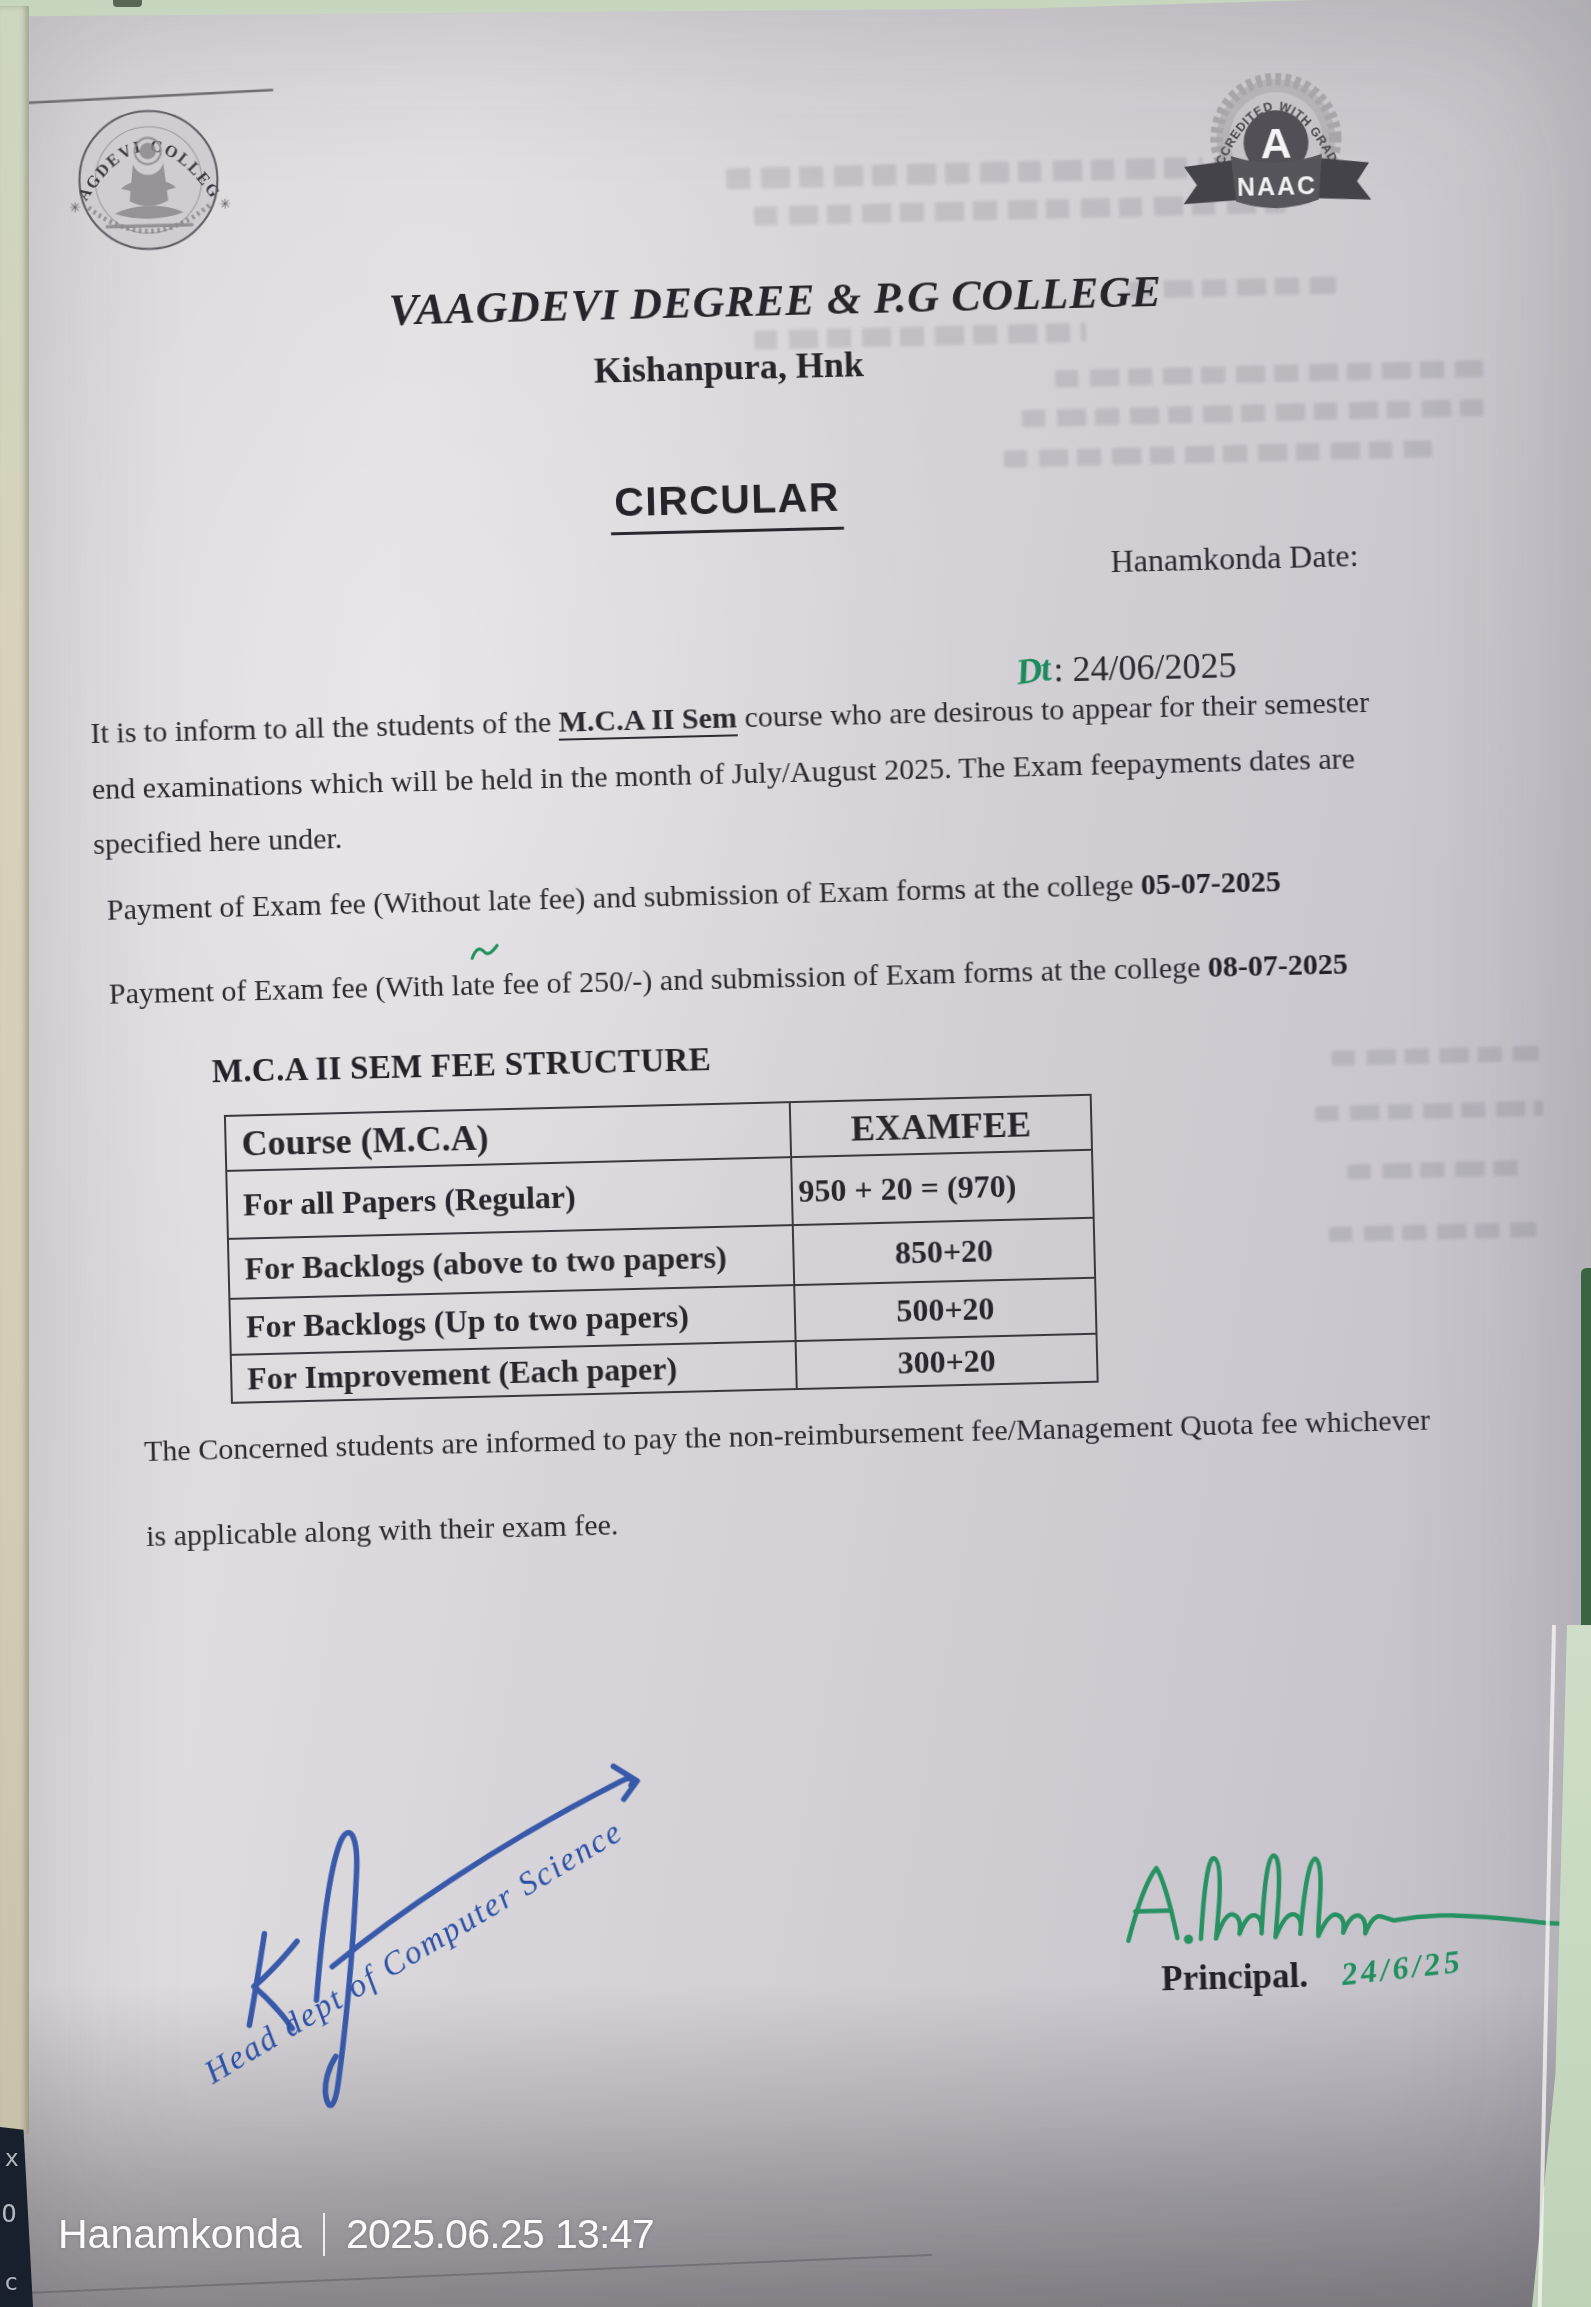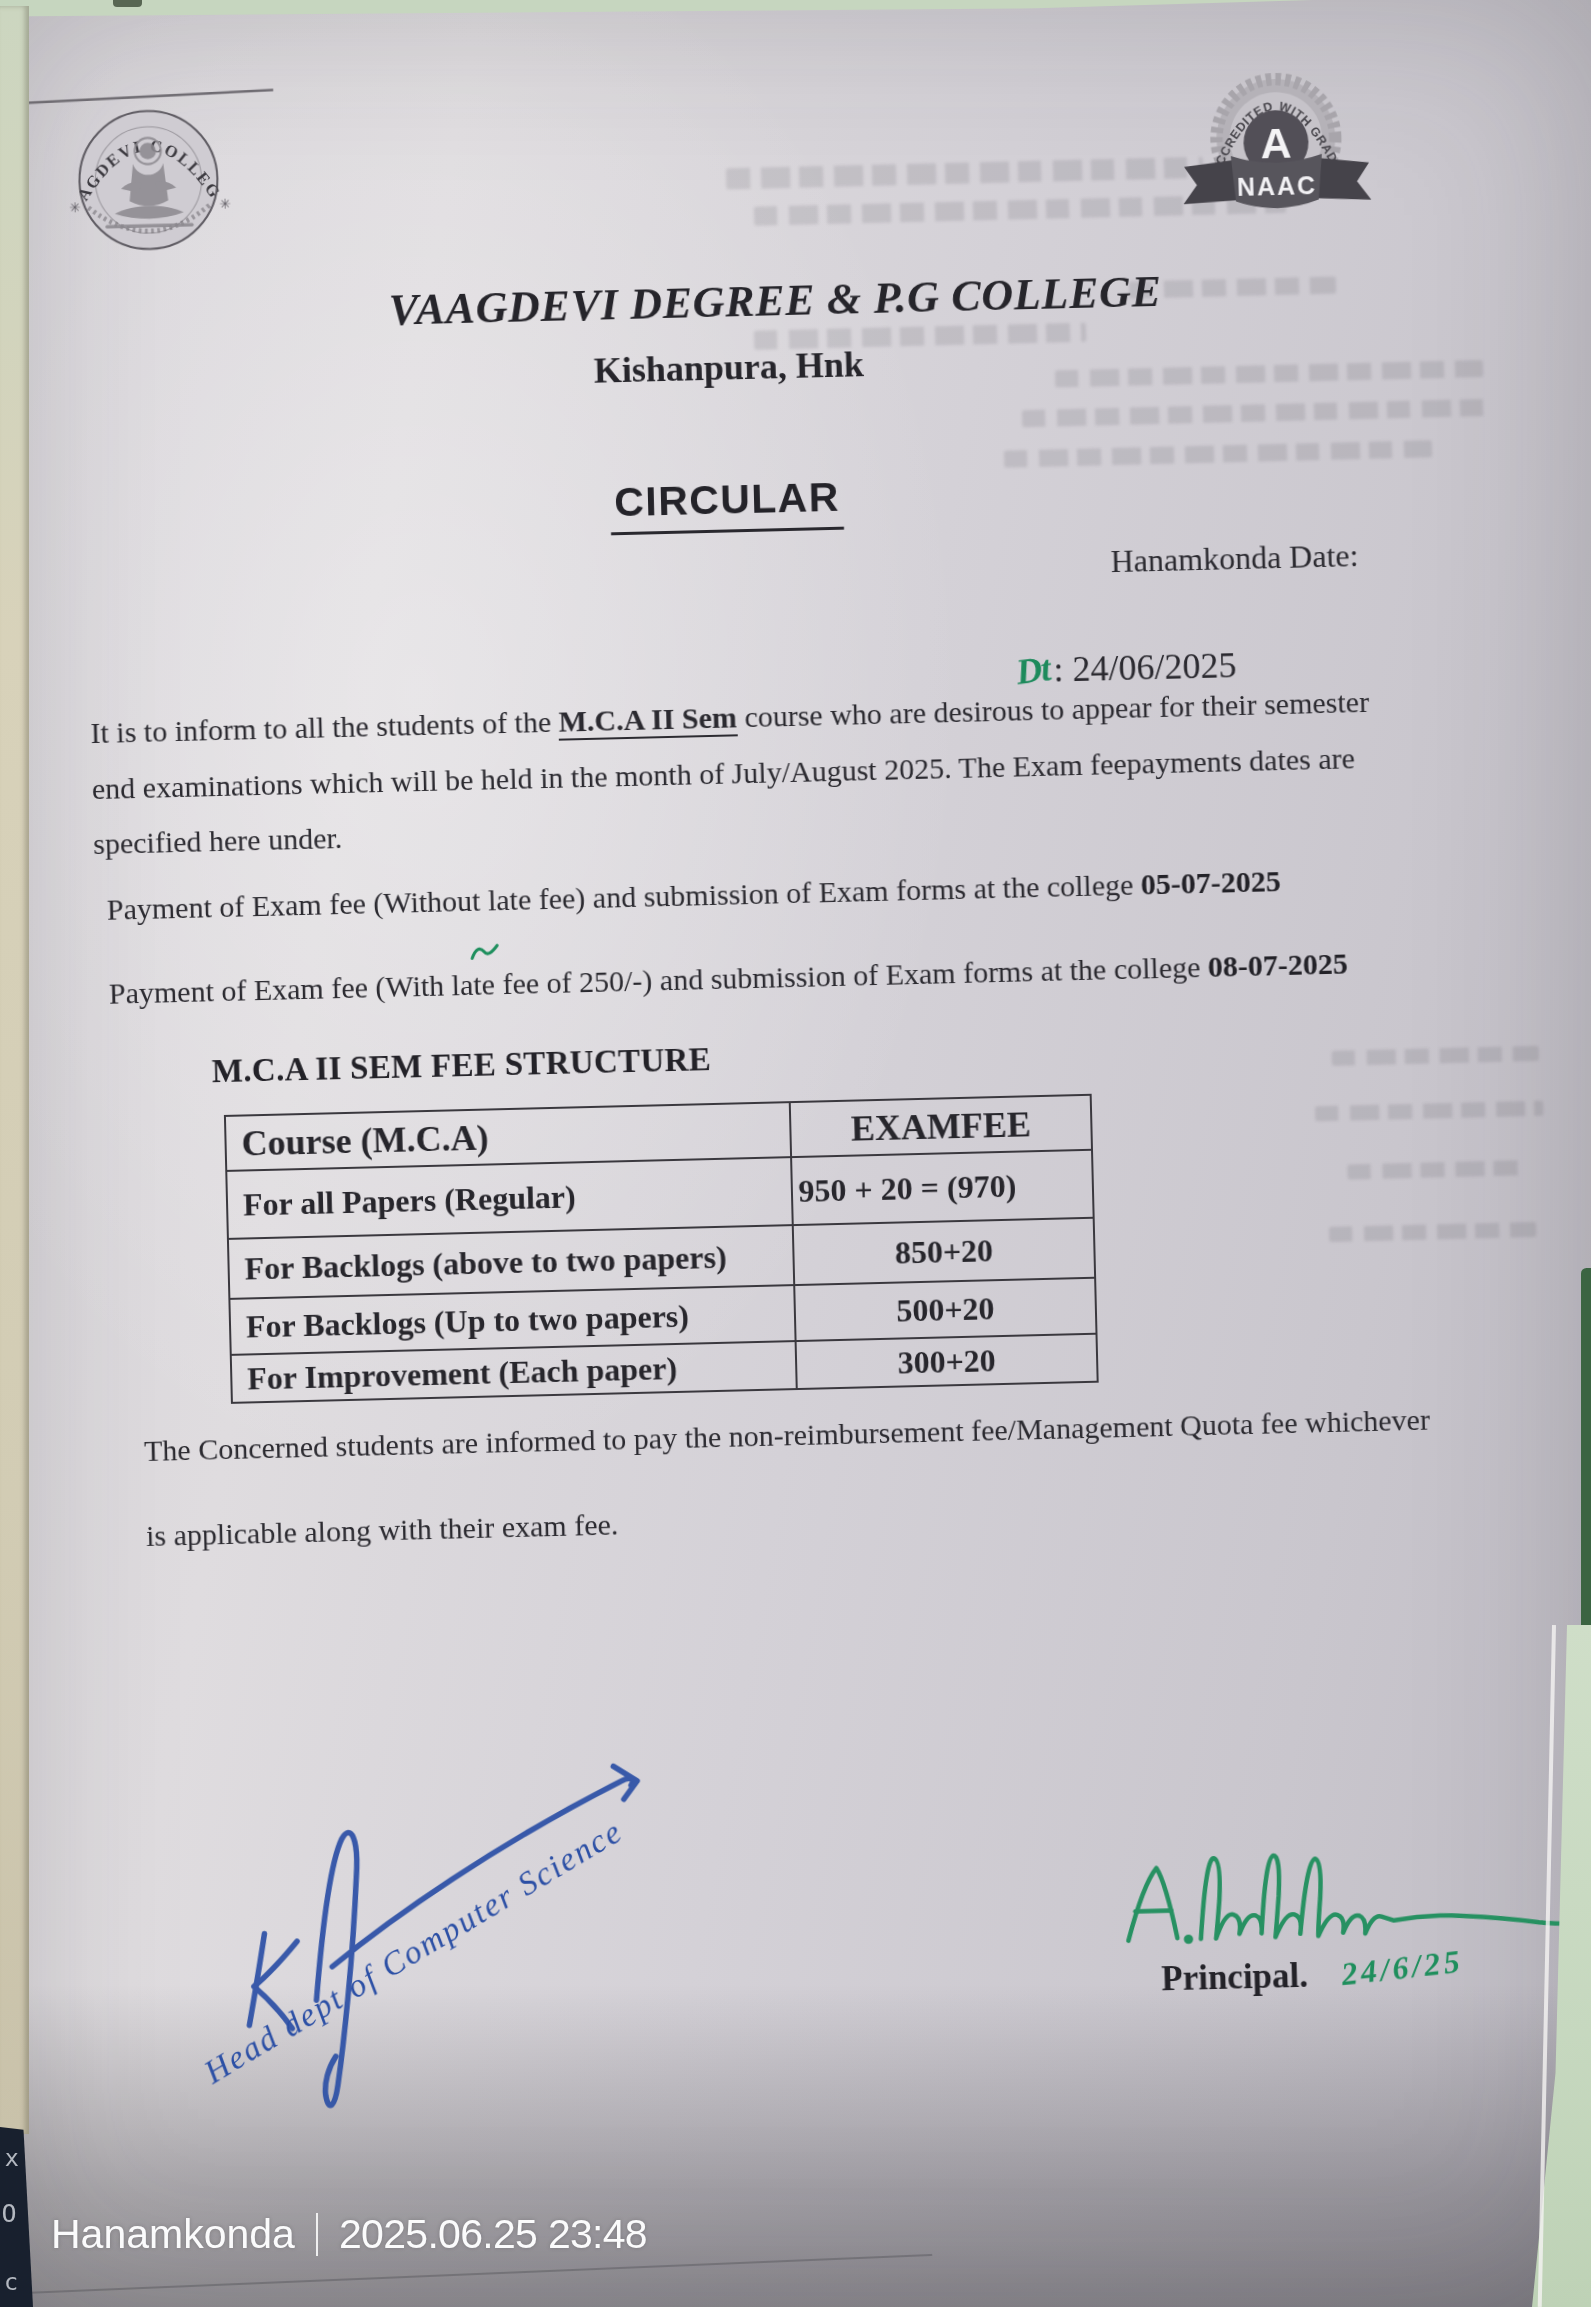--- a/index.html
+++ b/index.html
@@ -69,21 +69,21 @@
   .right-green{position:absolute;left:1532px;top:1625px;width:59px;height:682px;z-index:3;
     clip-path:polygon(35px 0,59px 0,59px 682px,0 682px,23.5px 448px);
     background:linear-gradient(to bottom,#cfdec8,#c6d8bf 60%,#bed2b6 100%);}
   .paper-edge{position:absolute;left:1552px;top:1625px;width:3.5px;height:682px;z-index:3;background:rgba(245,244,242,.8);
     transform:rotate(1.2deg);transform-origin:top left;filter:blur(0.7px);}
   .crease{position:absolute;left:0px;top:2293px;width:933px;height:2.1px;background:rgba(70,68,74,.35);
     transform:rotate(-2.4deg);transform-origin:left center;z-index:3;filter:blur(0.7px);}
   
   .watermark{position:absolute;left:51px;top:2211px;display:flex;align-items:center;gap:21px;z-index:6;
     font-family:"Liberation Sans",sans-serif;color:#fbfbfc;text-shadow:0 0 4.1px rgba(0,0,0,.18);}
-  .wm-loc{font-size:41px;font-weight:400;}
+  .wm-loc{font-size:41px;font-weight:400;margin-left:7px;}
   .wm-sep{width:2.1px;height:43px;background:rgba(255,255,255,.85);}
   .wm-ts{font-size:41px;font-weight:400;letter-spacing:-0.7px;}
 </style>
 </head>
 <body>
 
 <div class="canvas">
 
   <div class="doc">
 
@@ -224,17 +224,17 @@
     <span class="glyph2">c</span>
   </div>
   <div class="right-sliver"></div>
   <div class="right-green"></div>
   <div class="paper-edge"></div>
   <div class="crease"></div>
 
   <div class="watermark">
     <span class="wm-loc">Hanamkonda</span>
     <span class="wm-sep"></span>
-    <span class="wm-ts">2025.06.25 23:48</span>
+    <span class="wm-ts">2025.06.25 13:47</span>
   </div>
 
 </div>
 
 
 </body></html>

